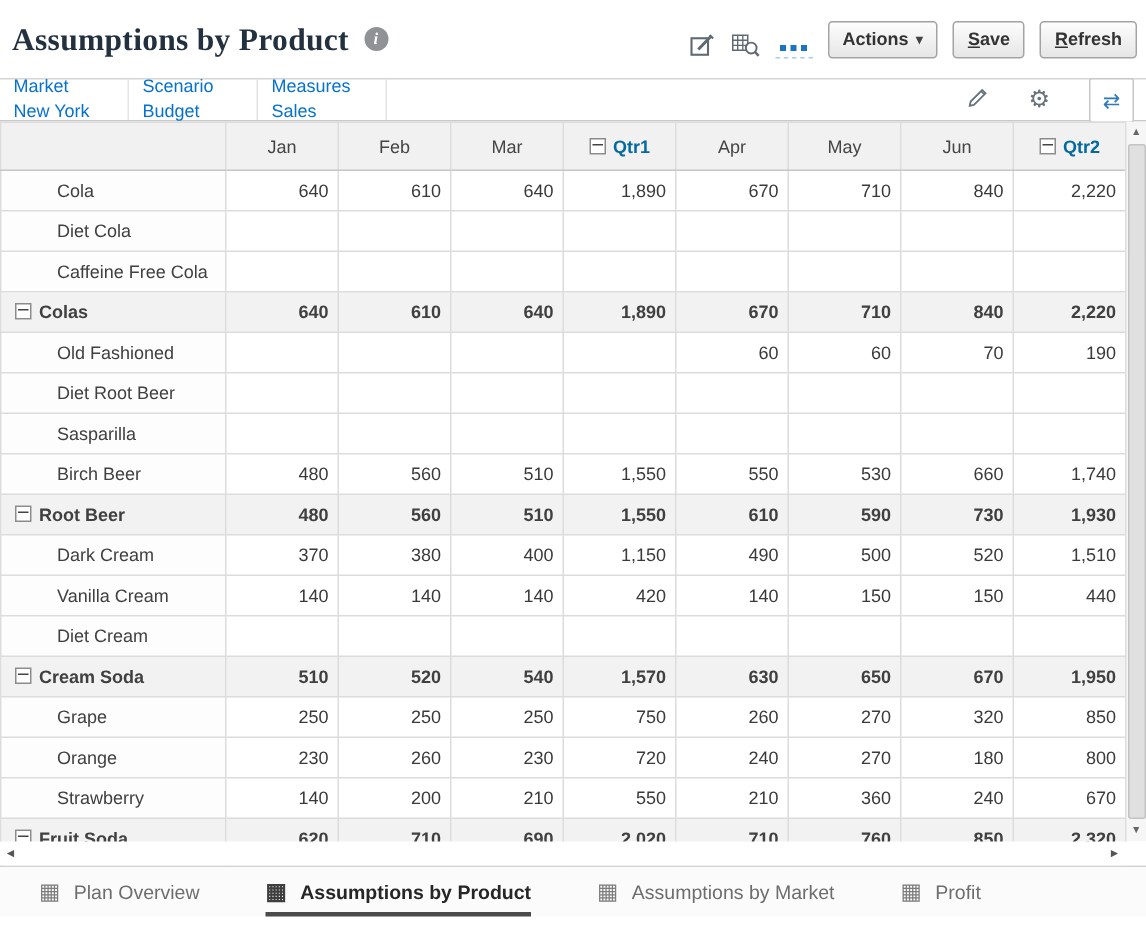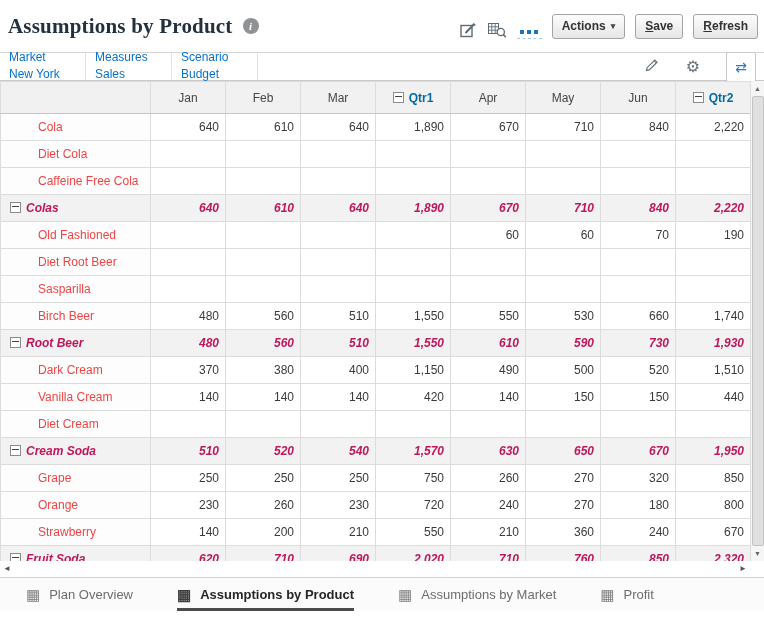--- a/index.html
+++ b/index.html
@@ -31,23 +31,23 @@
   .pov-expand { width:30px; height:30px; border:1px solid #c7c7c7; border-radius:2px; background:#fff; color:#2e7ab8;
                 font-size:14px; display:flex; align-items:center; justify-content:center; cursor:pointer; padding:0; }
 
   
   .grid-wrap { position:relative; height:496px; overflow:hidden; }
   table.grid { border-collapse:collapse; table-layout:fixed; width:750px;padding-left:10px; }
   .grid th, .grid td { border:1px solid #dcdcdc; font-size:12px; }
   .grid thead th { height:29px; background:#f1f1f1; color:#454545; font-weight:normal; border-bottom:1px solid #c6c6c6; text-align:center; }
   .grid thead th.qtr { font-weight:700; color:#0369a1; }
   .grid td.cell { height:24px; text-align:right; padding:0 6px 0 2px; color:#3a3a3a; background:#fff; cursor:cell; }
-  .grid th.row-h { height:24px; text-align:left; font-weight:normal; background:#fdfdfd; color:#ef4444; white-space:nowrap; overflow:hidden; cursor:pointer; }
+  .grid th.row-h { height:24px; text-align:left; font-weight:normal; background:#fdfdfd; color:#404040; white-space:nowrap; overflow:hidden; cursor:pointer; }
   .ind0 { padding-left:3px; } .ind1 { padding-left:9px; } .ind2 { padding-left:37px; }
-  tr.total td.cell, tr.total th.row-h { font-weight:700; background:#f2f2f2; color:#be185d;font-style:italic; }
+  tr.total td.cell, tr.total th.row-h { font-weight:700; background:#f2f2f2; color:#404040; }
   .corner { background:#f1f1f1; }
   .collapse-box { display:inline-block; width:9px; height:9px; border:1px solid #8b8b8b; background:#fff; position:relative; margin-right:5px; vertical-align:-1px; }
   .collapse-box::after { content:""; position:absolute; left:1px; right:1px; top:3px; height:1px; background:#444; }
 
   
   .vscroll { position:absolute; top:0; right:0; width:14px; height:480px; background:#f6f6f6; border-left:1px solid #ddd; box-sizing:border-box; }
   .vs-up, .vs-down { position:absolute; left:0; right:0; height:13px; display:flex; align-items:center; justify-content:center; font-size:7px; color:#666; cursor:pointer; }
   .vs-up { top:1px; } .vs-down { bottom:1px; }
   .vs-thumb { position:absolute; top:15px; bottom:15px; left:1px; width:10px; background:#e0e0e0; border:1px solid #c3c3c3; border-radius:2px; cursor:grab; }
   .hscroll { position:absolute; left:0; bottom:0; height:16px; width:100%; background:#fff; }
@@ -104,26 +104,26 @@
     </div>
   </div>
 
   <div class="pov">
     <div class="pov-list">
         <div class="pov-tile">
           <div class="pov-dim">Market</div>
           <div class="pov-member">New York</div>
         </div>
         <div class="pov-tile">
+          <div class="pov-dim">Scenario</div>
+          <div class="pov-member">Budget</div>
+        </div>
+        <div class="pov-tile">
           <div class="pov-dim">Measures</div>
           <div class="pov-member">Sales</div>
-        </div>
-        <div class="pov-tile">
-          <div class="pov-dim">Scenario</div>
-          <div class="pov-member">Budget</div>
         </div>
       </div>
     <div class="pov-tools">
       <span class="pov-ic">
         <svg width="16" height="16" viewBox="0 0 16 16" fill="none">
           <path d="M2.5 13.5 L3.1 10.7 L10.8 3 L13 5.2 L5.3 12.9 Z" stroke="#68727a" stroke-width="1.2"></path>
           <path d="M10 3.8 L12.2 6" stroke="#68727a" stroke-width="1"></path>
         </svg>
       </span>
       <span class="pov-ic">⚙</span>

